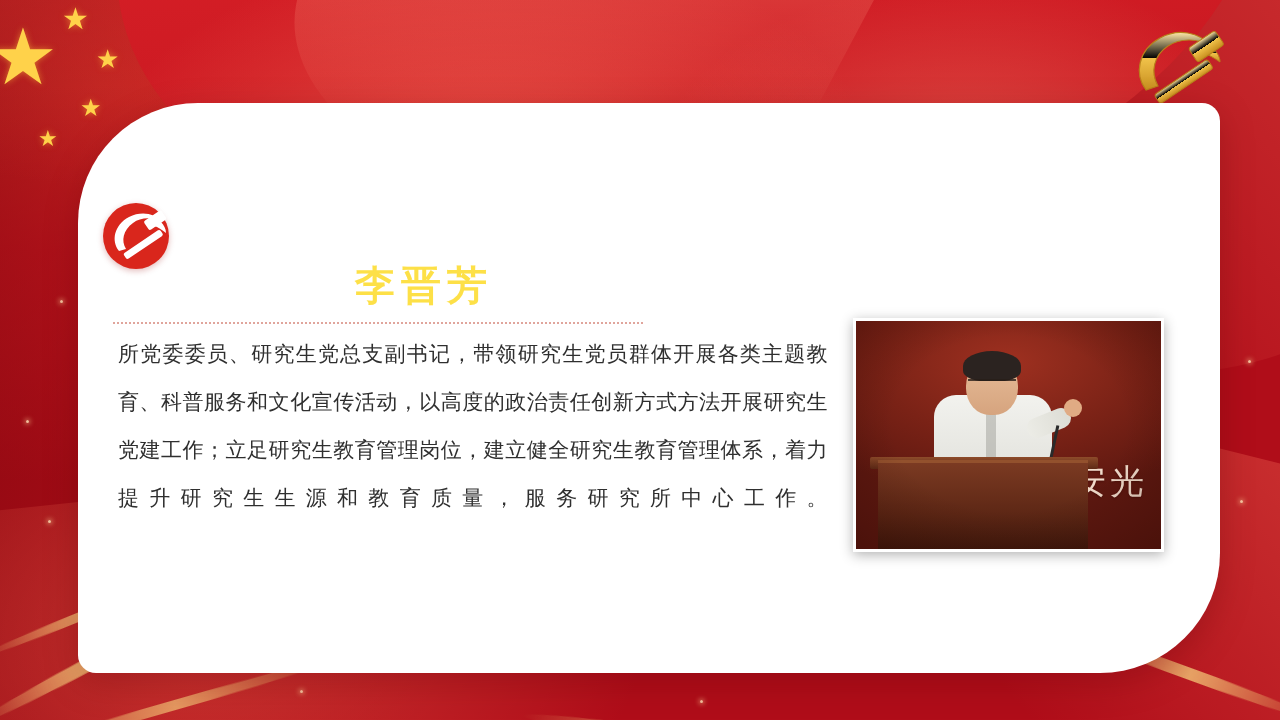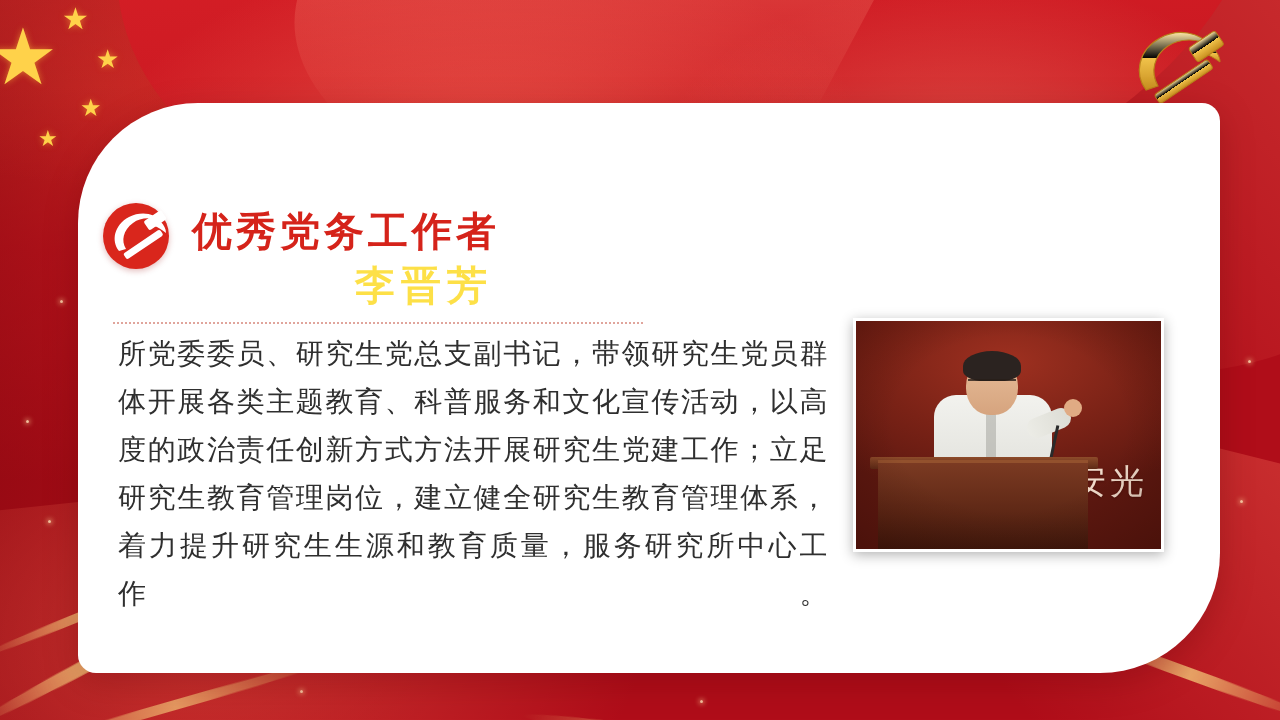--- a/index.html
+++ b/index.html
@@ -178,21 +178,21 @@
     width: 530px; height: 0;
     border-top: 2px dotted #e0a59c;
   }
 
   
   .body-text {
     position: absolute;
     left: 118px; top: 330px;
     width: 710px;
     font-family: "Liberation Sans", sans-serif;
-    font-size: 28px;
+    font-size: 21px;
     line-height: 48px;
     color: #2f2f2f;
     text-align: justify;
     text-align-last: justify;
     letter-spacing: 0.5px;
   }
 
   
   .photo {
     position: absolute;
@@ -360,21 +360,20 @@
     <svg width="66" height="66" viewBox="0 0 66 66">
       <g fill="#ffffff">
         <path d="M16 48 C8 38 11 22 26 14 C38 8 52 10 58 19 C50 14 38 14 30 20 C20 27 18 38 23 46 Z"></path>
         <path d="M58 19 C61 22 63 26 63 30 C59 27 55 24 51 23 Z"></path>
         <rect x="18" y="38" width="44" height="7" rx="2" transform="rotate(-34 40 41)"></rect>
         <rect x="42" y="12" width="21" height="11" rx="2" transform="rotate(-34 52 18)"></rect>
       </g>
     </svg>
   </div>
 
-  <div class="title-main">优秀党务工作者</div>
   <div class="title-name">李晋芳</div>
   <div class="divider"></div>
 
   <div class="body-text">所党委委员、研究生党总支副书记，带领研究生党员群体开展各类主题教育、科普服务和文化宣传活动，以高度的政治责任创新方式方法开展研究生党建工作；立足研究生教育管理岗位，建立健全研究生教育管理体系，着力提升研究生生源和教育质量，服务研究所中心工作。</div>
 
   <div class="photo">
     <div class="photo-inner">
       <div class="ph-backtext">院西安光</div>
       <div class="ph-person-body"></div>
       <div class="ph-person-shirtline"></div>

